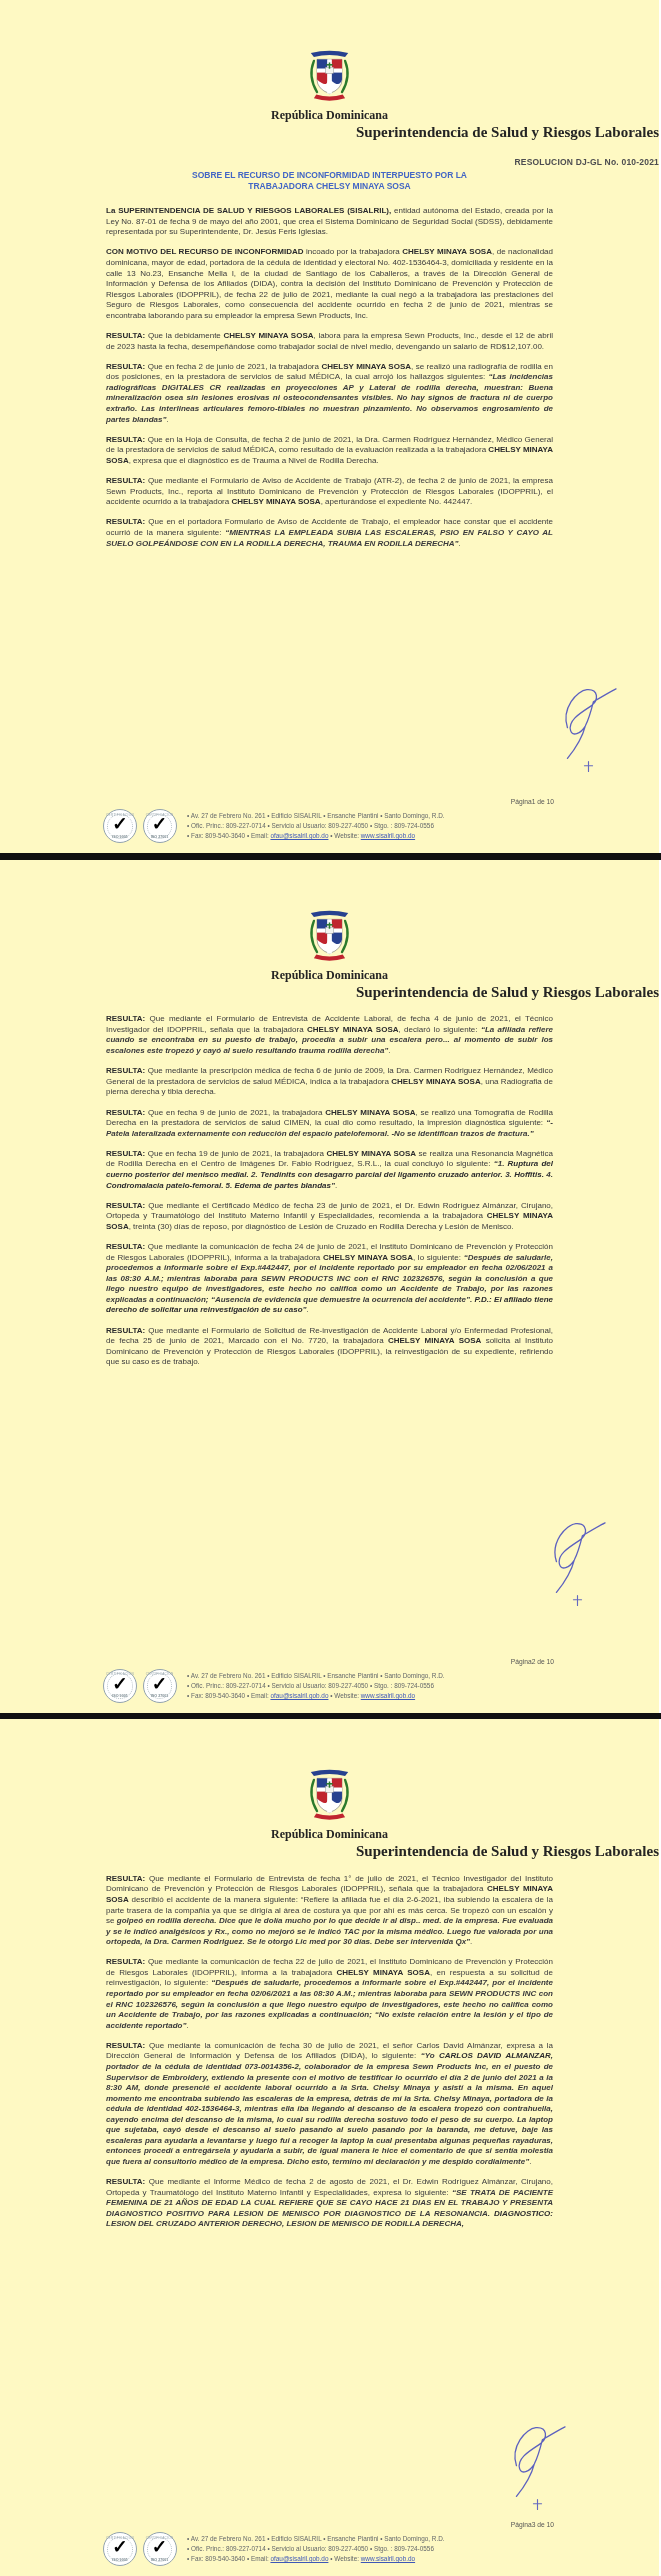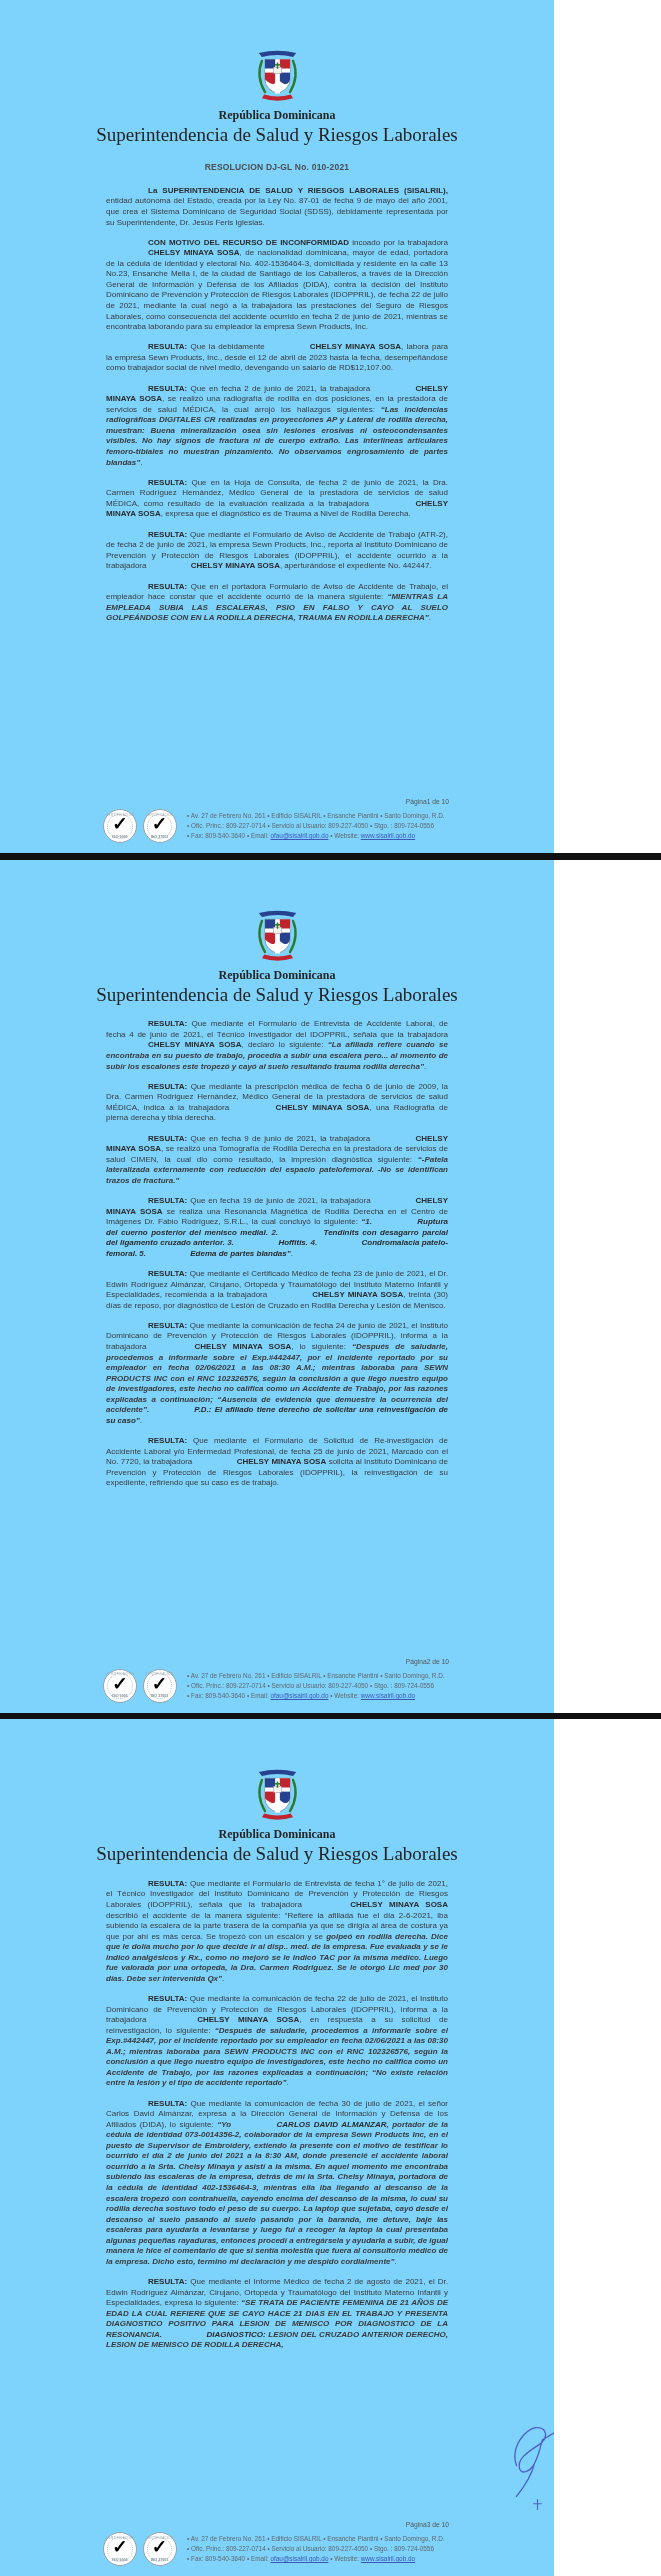--- a/index.html
+++ b/index.html
@@ -1,34 +1,34 @@
 <!DOCTYPE html>
 <html style="font-size:13px"><head>
 <meta charset="utf-8">
 <style>
   html,body { margin:0; padding:0; background:#ffffff; }
   body { width:662px; font-family:"Liberation Sans", sans-serif; }
   #doc-root { width:662px; }
 
-  .page { position:relative; width:554px; height:853px; background:#7dd3fc; overflow:hidden; }
+  .page { position:relative; width:659px; height:853px; background:#fef9c3; overflow:hidden; }
   .page.page-3 { height:857px; }
   .page-sep { height:6.5px; background:#101010; }
 
   .page-header { text-align:center; padding-top:50px; }
   .coat { display:inline-block; }
   .coat svg { width:47px; height:53px; display:block; margin:0 auto; }
   .country { font-family:"Liberation Serif", serif; font-weight:bold; font-size:12px; color:#242424; margin-top:2.4px; }
-  .institution { font-family:"Liberation Serif", serif; font-weight:normal; font-size:19px; color:#242424; margin-top:0.8px; }
-
-  .res-title { margin-top:16px; font-size:8.5px; font-weight:bold; color:#4d4d50; letter-spacing:0.2px; }
+  .institution { font-family:"Liberation Serif", serif; font-weight:bold; font-size:15px; color:#242424; margin-top:0.8px;text-align:right; }
+
+  .res-title { margin-top:16px; font-size:8.5px; font-weight:bold; color:#4d4d50; letter-spacing:0.2px;text-align:right; }
   .res-subtitle { margin:3.2px auto 0; font-size:8.5px; font-weight:bold; color:#4366c5; max-width:339px; line-height:1.3; }
 
   .page-body { margin:13.7px 106px 0 106px; }
   .para { font-size:8px; line-height:1.32; color:#3a3a3c; text-align:justify; margin:0 0 9.7px 0; }
-  .para .b { font-weight:bold; color:#2b2b2d;margin-left:42px; }
+  .para .b { font-weight:bold; color:#2b2b2d; }
   .para .i { font-style:italic;font-weight:bold; }
   .link { color:#3d57b8; text-decoration:underline; cursor:pointer; }
 
   .page-number { position:absolute; right:105px; bottom:48px; font-size:6.7px; color:#555; }
 
   .page-footer { position:absolute; left:103px; right:95px; bottom:9.7px; display:flex; align-items:center; gap:10.5px; }
   .stamps { display:flex; gap:5.6px; flex:0 0 auto; }
   .stamp { width:34px; height:34px; border:1.1px solid #93a3ad; border-radius:50%; position:relative; display:flex; align-items:center; justify-content:center; background:#fff; box-sizing:border-box; }
   .stamp::before { content:""; position:absolute; inset:3.2px; border:0.8px dotted #b5c0c6; border-radius:50%; }
   .stamp-ring-text { position:absolute; top:2.4px; width:100%; text-align:center; font-size:3.1px; color:#96a4ac; letter-spacing:0.3px; }
@@ -67,20 +67,21 @@
             <rect x="29" y="16" width="2" height="8" fill="#2c7a2c"></rect>
             <rect x="26" y="18" width="8" height="2" fill="#2c7a2c"></rect>
           </g>
           <path d="M10 14 Q2 34 14 54" fill="none" stroke="#2c7a2c" stroke-width="3" stroke-linecap="round"></path>
           <path d="M50 14 Q58 34 46 54" fill="none" stroke="#2c7a2c" stroke-width="3" stroke-linecap="round"></path>
         </svg>
       </div>
       <div class="country">República Dominicana</div>
       <div class="institution">Superintendencia de Salud y Riesgos Laborales</div>
       <div class="res-title">RESOLUCION DJ-GL No. 010-2021</div>
+      <div class="res-subtitle">SOBRE EL RECURSO DE INCONFORMIDAD INTERPUESTO POR LA TRABAJADORA CHELSY MINAYA SOSA</div>
     </header>
 
     <main class="page-body">
         <p class="para"><span class="b">La SUPERINTENDENCIA DE SALUD Y RIESGOS LABORALES (SISALRIL),</span><span> entidad autónoma del Estado, creada por la Ley No. 87-01 de fecha 9 de mayo del año 2001, que crea el Sistema Dominicano de Seguridad Social (SDSS), debidamente representada por su Superintendente, Dr. Jesús Feris Iglesias.</span></p>
         <p class="para"><span class="b">CON MOTIVO DEL RECURSO DE INCONFORMIDAD</span><span> incoado por la trabajadora </span><span class="b">CHELSY MINAYA SOSA</span><span>, de nacionalidad dominicana, mayor de edad, portadora de la cédula de identidad y electoral No. 402-1536464-3, domiciliada y residente en la calle 13 No.23, Ensanche Mella I, de la ciudad de Santiago de los Caballeros, a través de la Dirección General de Información y Defensa de los Afiliados (DIDA), contra la decisión del Instituto Dominicano de Prevención y Protección de Riesgos Laborales (IDOPPRIL), de fecha 22 de julio de 2021, mediante la cual negó a la trabajadora las prestaciones del Seguro de Riesgos Laborales, como consecuencia del accidente ocurrido en fecha 2 de junio de 2021, mientras se encontraba laborando para su empleador la empresa Sewn Products, Inc.</span></p>
         <p class="para"><span class="b">RESULTA:</span><span> Que la debidamente </span><span class="b">CHELSY MINAYA SOSA</span><span>, labora para la empresa Sewn Products, Inc., desde el 12 de abril de 2023 hasta la fecha, desempeñándose como trabajador social de nivel medio, devengando un salario de RD$12,107.00.</span></p>
         <p class="para"><span class="b">RESULTA:</span><span> Que en fecha 2 de junio de 2021, la trabajadora </span><span class="b">CHELSY MINAYA SOSA</span><span>, se realizó una radiografía de rodilla en dos posiciones, en la prestadora de servicios de salud MÉDICA, la cual arrojó los hallazgos siguientes: </span><span class="i">“Las incidencias radiográficas DIGITALES CR realizadas en proyecciones AP y Lateral de rodilla derecha, muestran: Buena mineralización osea sin lesiones erosivas ni osteocondensantes visibles. No hay signos de fractura ni de cuerpo extraño. Las interlineas articulares femoro-tibiales no muestran pinzamiento. No observamos engrosamiento de partes blandas”</span><span>.</span></p>
         <p class="para"><span class="b">RESULTA:</span><span> Que en la Hoja de Consulta, de fecha 2 de junio de 2021, la Dra. Carmen Rodríguez Hernández, Médico General de la prestadora de servicios de salud MÉDICA, como resultado de la evaluación realizada a la trabajadora </span><span class="b">CHELSY MINAYA SOSA</span><span>, expresa que el diagnóstico es de Trauma a Nivel de Rodilla Derecha.</span></p>
         <p class="para"><span class="b">RESULTA:</span><span> Que mediante el Formulario de Aviso de Accidente de Trabajo (ATR-2), de fecha 2 de junio de 2021, la empresa Sewn Products, Inc., reporta al Instituto Dominicano de Prevención y Protección de Riesgos Laborales (IDOPPRIL), el accidente ocurrido a la trabajadora </span><span class="b">CHELSY MINAYA SOSA</span><span>, aperturándose el expediente No. 442447.</span></p>
         <p class="para"><span class="b">RESULTA:</span><span> Que en el portadora Formulario de Aviso de Accidente de Trabajo, el empleador hace constar que el accidente ocurrió de la manera siguiente: </span><span class="i">“MIENTRAS LA EMPLEADA SUBIA LAS ESCALERAS, PSIO EN FALSO Y CAYO AL SUELO GOLPEÁNDOSE CON EN LA RODILLA DERECHA, TRAUMA EN RODILLA DERECHA”</span><span>.</span></p>

